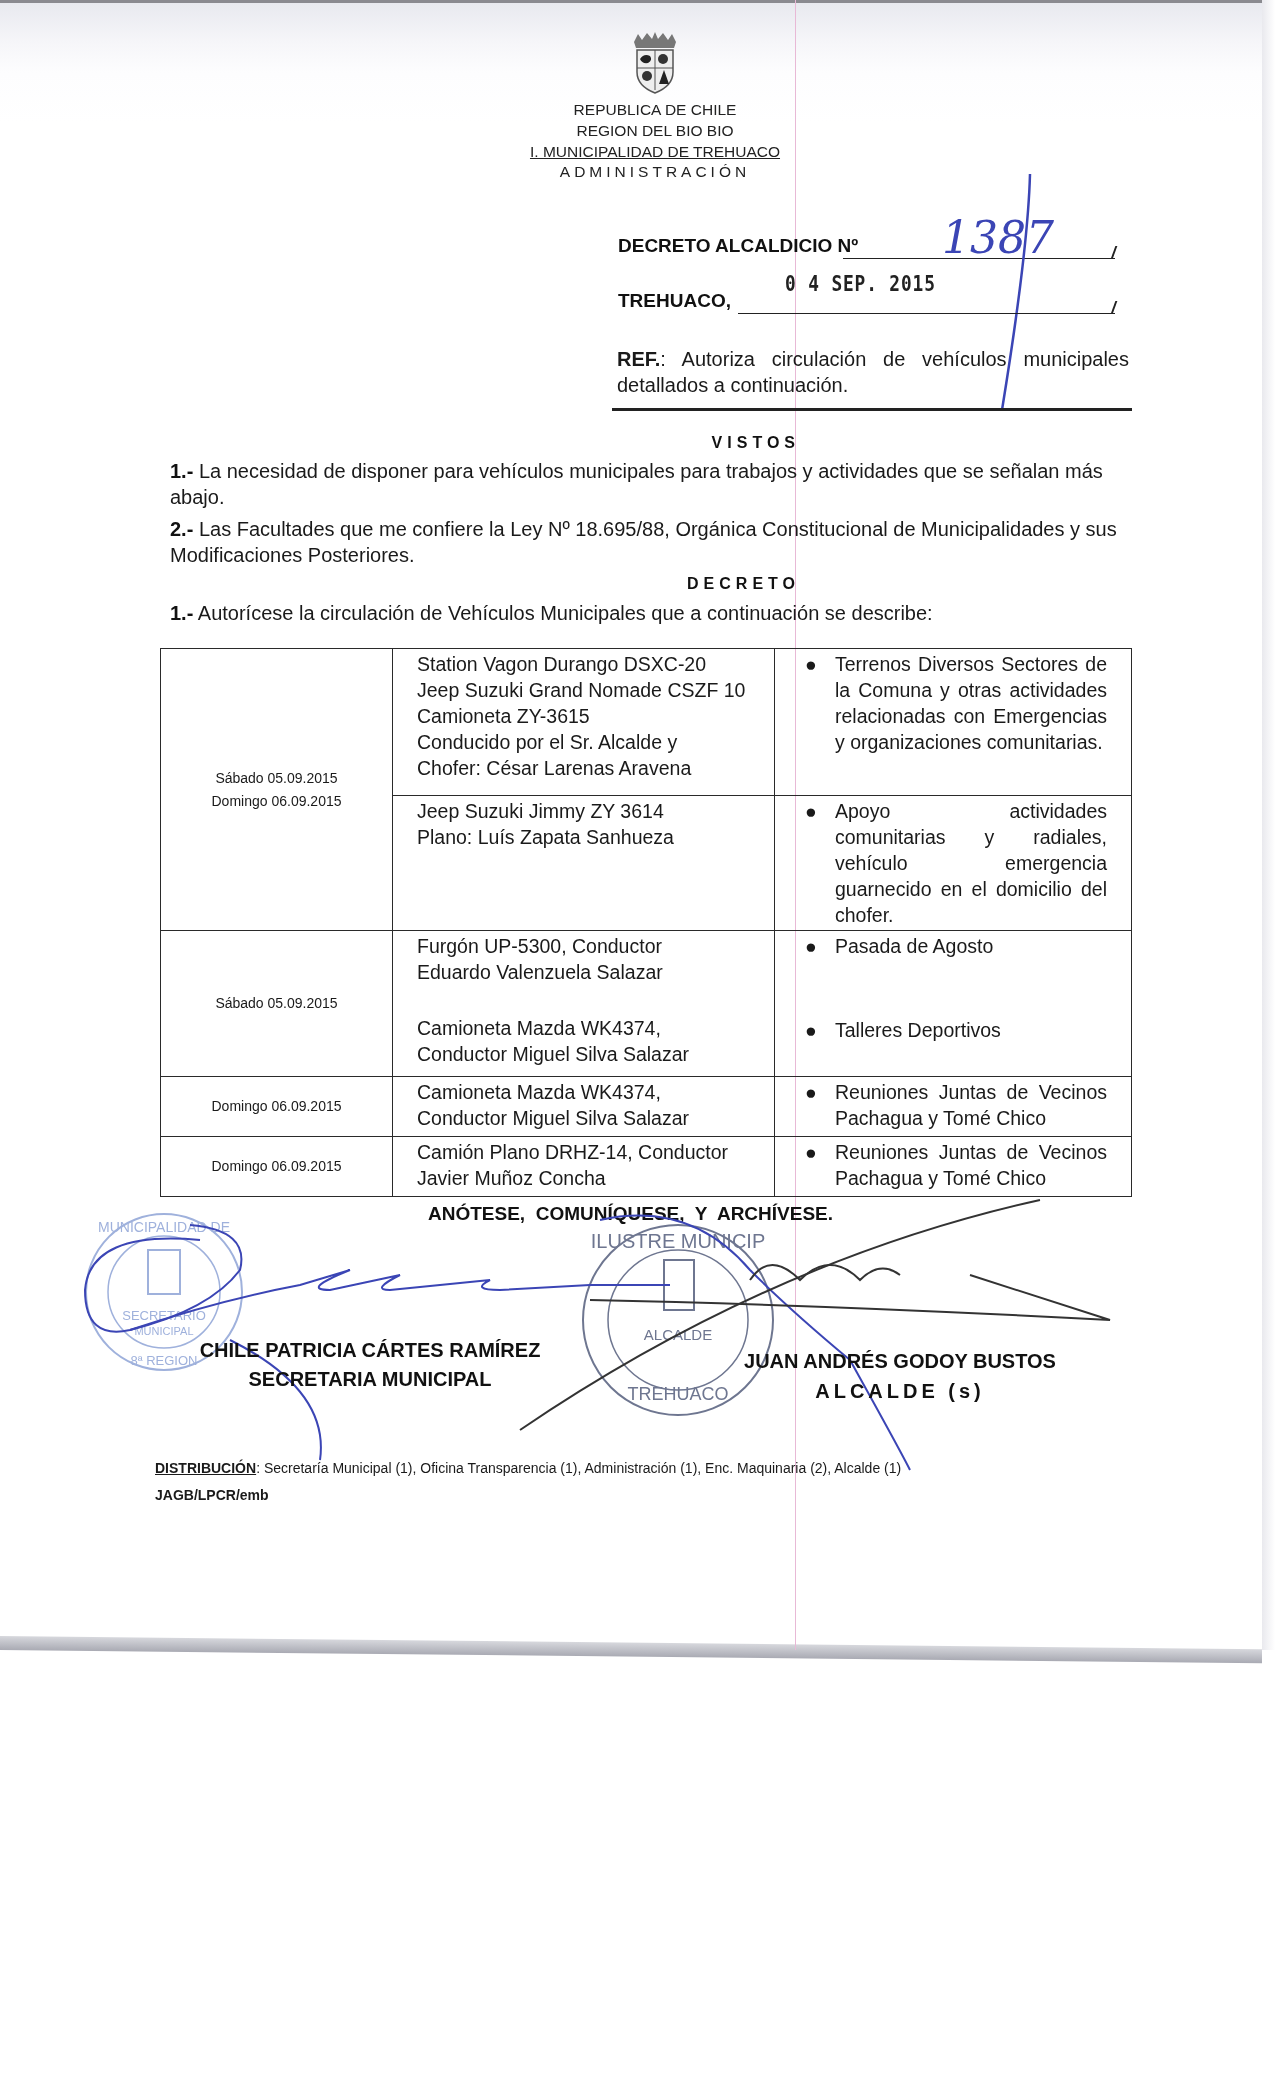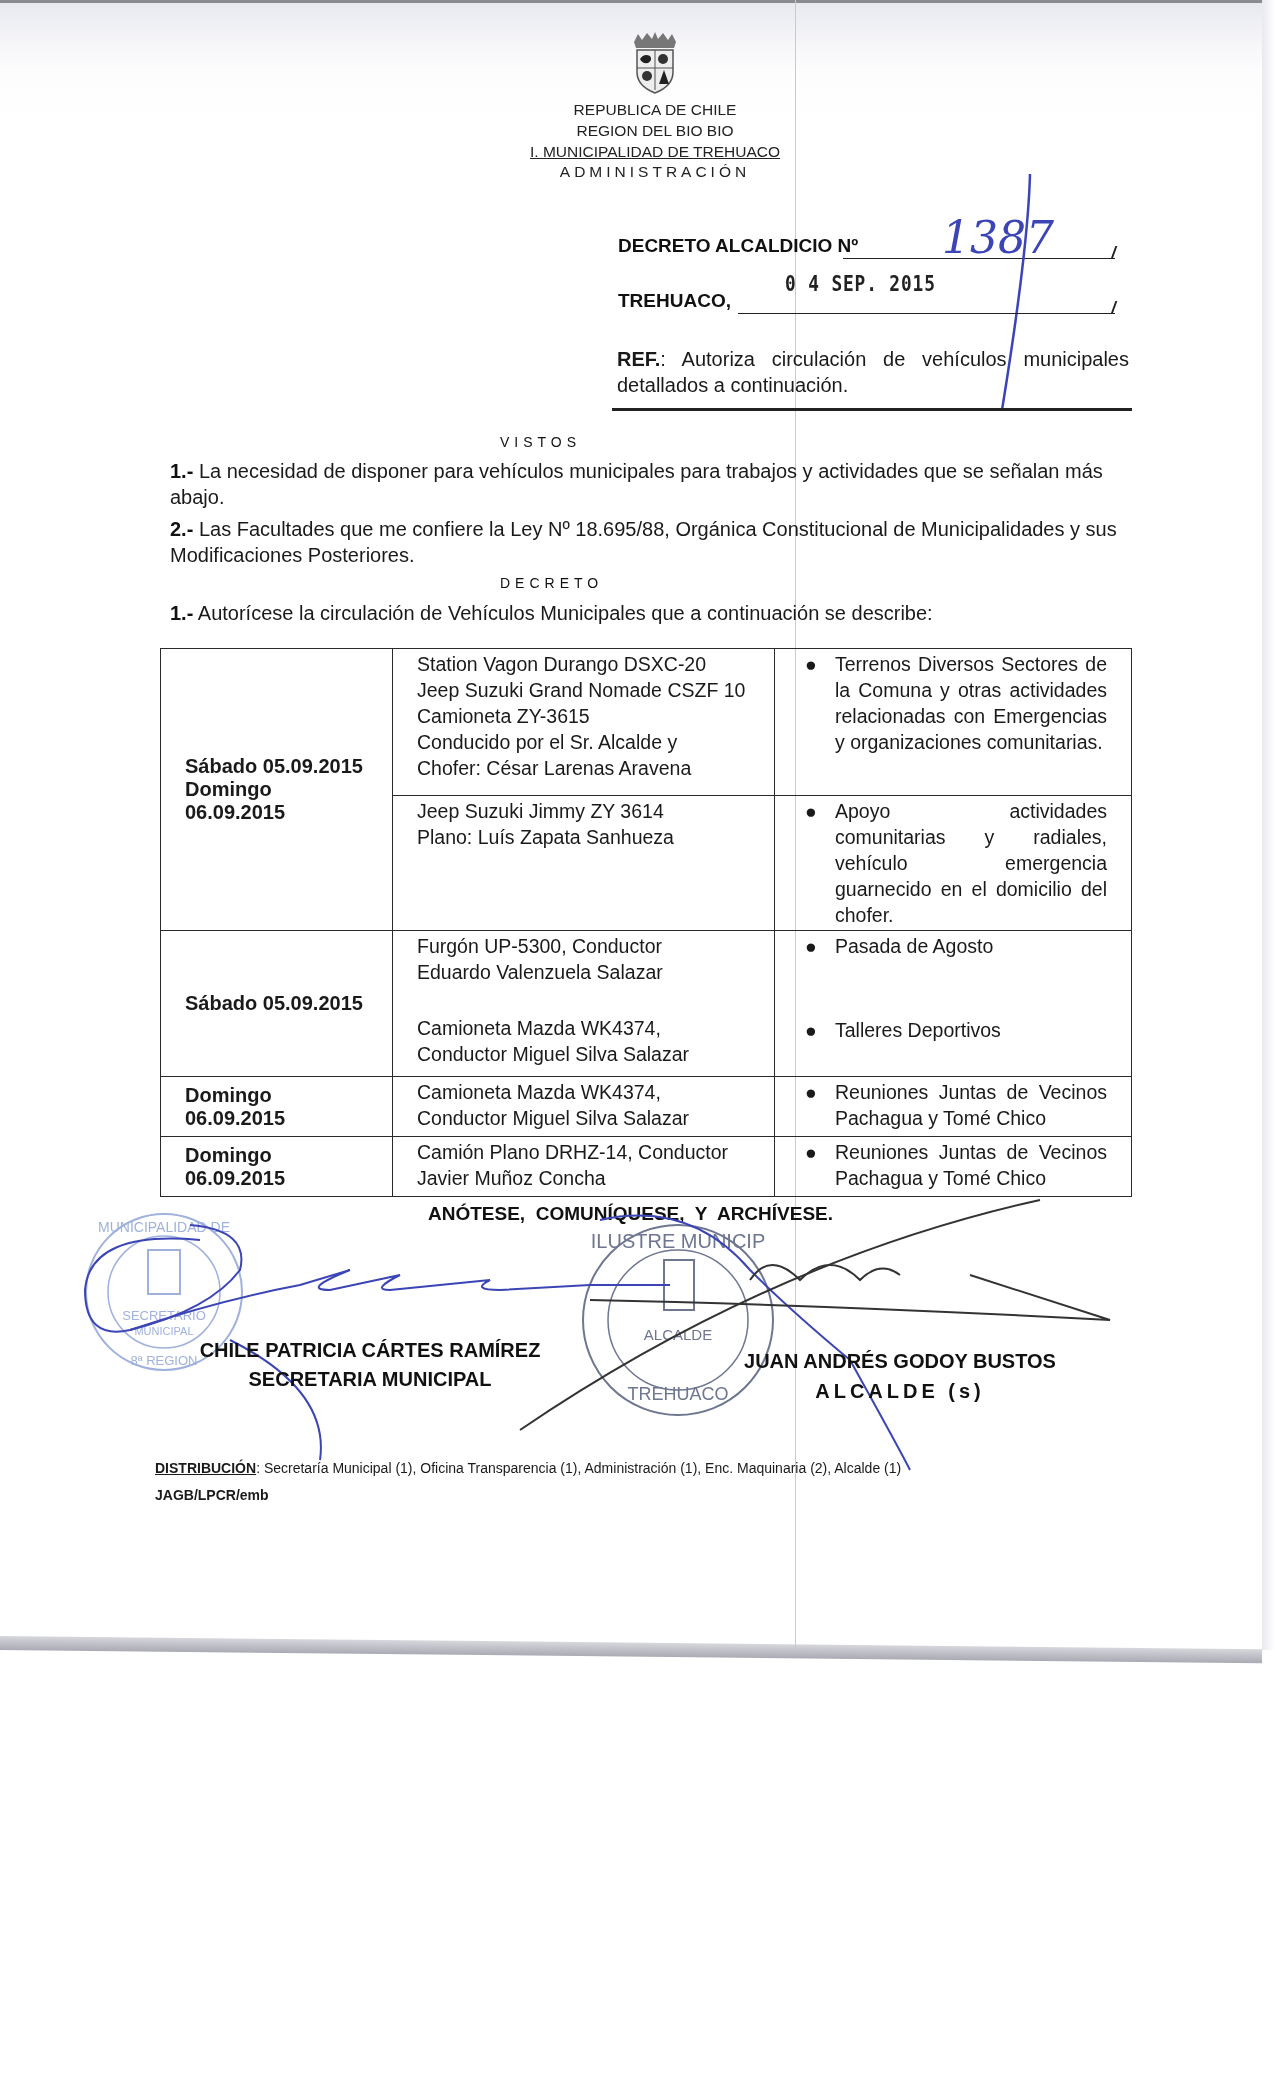--- a/index.html
+++ b/index.html
@@ -18,26 +18,26 @@
   .hdr { left:470px; width:370px; text-align:center; font-size:15.5px; color:#222; line-height:19px; }
   .hdr-1 { top:100px; } .hdr-2 { top:121px; }
   .hdr-3 { top:142px; text-decoration:underline; }
   .hdr-4 { top:162px; letter-spacing:4px; }
   .deck { font-weight:bold; font-size:19px; color:#111; }
   .line-field { border-bottom:1.5px solid #222; }
   .hand { color:#3b45b5; font-family:"DejaVu Serif", serif; font-style:italic; }
   .stamp-date { font-family:"DejaVu Sans Mono", monospace; font-size:21px; font-weight:bold; color:#222; letter-spacing:1px; transform:scaleX(0.85); transform-origin:left; }
   .ref { left:617px; top:346px; width:512px; font-size:20px; line-height:26px; text-align:justify; text-align-last:left; }
   .ref-rule { left:612px; top:408px; width:520px; height:3px; background:#222; }
-  .sec-title { font-weight:normal; font-size:14px; letter-spacing:5px; text-align:left; color:#111; }
+  .sec-title { font-weight:bold; font-size:16px; letter-spacing:5px; text-align:right; color:#111; }
   .para { left:170px; width:960px; font-size:20px; line-height:26px; color:#1a1a1a; font-stretch:condensed; }
   .para b { color:#111; }
   table.veh { position:absolute; left:160px; top:648px; width:972px; border-collapse:collapse; font-size:19.5px; line-height:26px; }
   table.veh td { border:1.5px solid #2a2a2a; vertical-align:top; padding:2px 24px; }
-  td.date { width:183px; text-align:left; vertical-align:middle !important; font-weight:bold; font-size:20px; line-height:23px; }
+  td.date { width:183px; text-align:center; vertical-align:middle !important; font-weight:normal; font-size:14px; line-height:23px; }
   td.veh-cell { width:333px; }
   td.act { padding-left:60px !important; position:relative; text-align:justify; }
   td.act .bullet { position:absolute; left:30px; }
   .sign-caption { font-weight:bold; font-size:20px; text-align:center; color:#111; }
   .foot { font-size:14px; color:#1a1a1a; }
 </style>
 </head>
 <body>
 
 <div class="sheet"></div>

